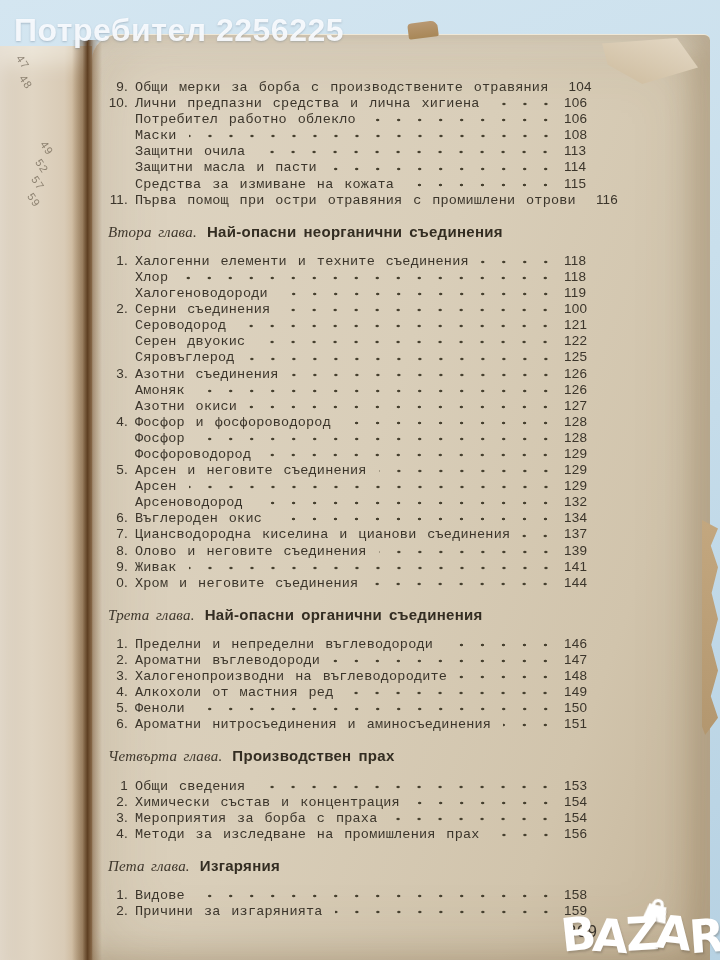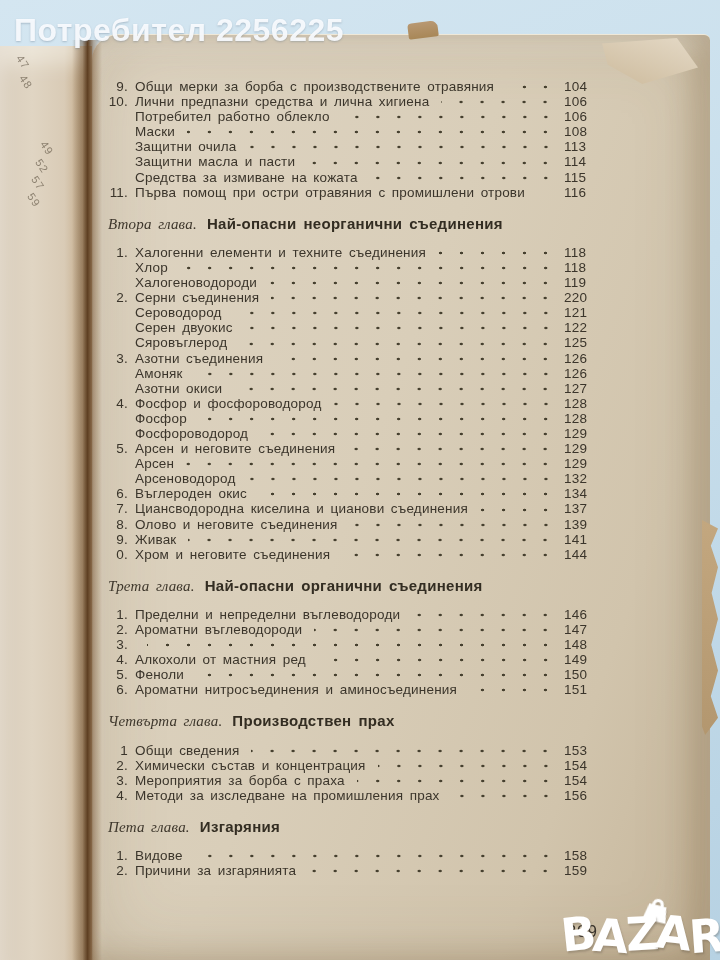--- a/index.html
+++ b/index.html
@@ -45,21 +45,21 @@
        background:linear-gradient(#c3a77f,#b3976f);
        clip-path:polygon(0 0,100% 4%,55% 12%,100% 22%,60% 34%,100% 46%,58% 58%,100% 70%,55% 82%,100% 92%,20% 100%,0 96%);}
   .tab{position:absolute;z-index:4;background:linear-gradient(#b89872,#a88757);border-radius:4px 7px 2px 2px;}
   .tab1{left:408px;top:22px;width:30px;height:16px;transform:rotate(-7deg);}
 
   
   .toc{position:relative;padding:44px 112px 0 12px;color:#3b352b;font-size:13.5px;line-height:15.1px;
        word-spacing:2.5px;letter-spacing:.2px;}
   .row{display:flex;align-items:baseline;}
   .num{flex:none;width:24px;text-align:right;margin-right:7px;}
-  .title{flex:none;white-space:nowrap;}
+  .title{flex:none;white-space:nowrap;font-family:Liberation Mono, monospace;}
   .dots{flex:1;align-self:flex-end;height:12px;margin:0 8px 1px 12px;
        background-image:radial-gradient(circle,#46402f 1.2px,rgba(0,0,0,0) 1.6px);
        background-size:21px 12px;background-repeat:repeat-x;background-position:right center;}
   .dots.hide{background:none;}
   .pg{flex:none;width:34px;text-align:left;}
   .chapter{margin:16px 0 13px 4px;white-space:nowrap;}
   .ch-label{font-family:"Liberation Serif",serif;font-style:italic;font-size:15px;margin-right:10px;color:#3e372c;}
   .ch-title{font-weight:bold;font-size:15px;letter-spacing:.3px;color:#332d22;}
 
   .footer-pg{position:absolute;right:112px;bottom:18px;font-size:17px;color:#37322a;
@@ -163,21 +163,21 @@
           <div class="row">
             <span class="num"></span>
             <span class="title">Халогеноводороди</span>
             <span class="dots"></span>
             <span class="pg">119</span>
           </div>
           <div class="row">
             <span class="num">2.</span>
             <span class="title">Серни съединения</span>
             <span class="dots"></span>
-            <span class="pg">220</span>
+            <span class="pg">100</span>
           </div>
           <div class="row">
             <span class="num"></span>
             <span class="title">Сероводород</span>
             <span class="dots"></span>
             <span class="pg">121</span>
           </div>
           <div class="row">
             <span class="num"></span>
             <span class="title">Серен двуокис</span>
@@ -284,20 +284,21 @@
             <span class="pg">146</span>
           </div>
           <div class="row">
             <span class="num">2.</span>
             <span class="title">Ароматни въглеводороди</span>
             <span class="dots"></span>
             <span class="pg">147</span>
           </div>
           <div class="row">
             <span class="num">3.</span>
+            <span class="title">Халогенопроизводни на въглеводородите</span>
             <span class="dots"></span>
             <span class="pg">148</span>
           </div>
           <div class="row">
             <span class="num">4.</span>
             <span class="title">Алкохоли от мастния ред</span>
             <span class="dots"></span>
             <span class="pg">149</span>
           </div>
           <div class="row">

